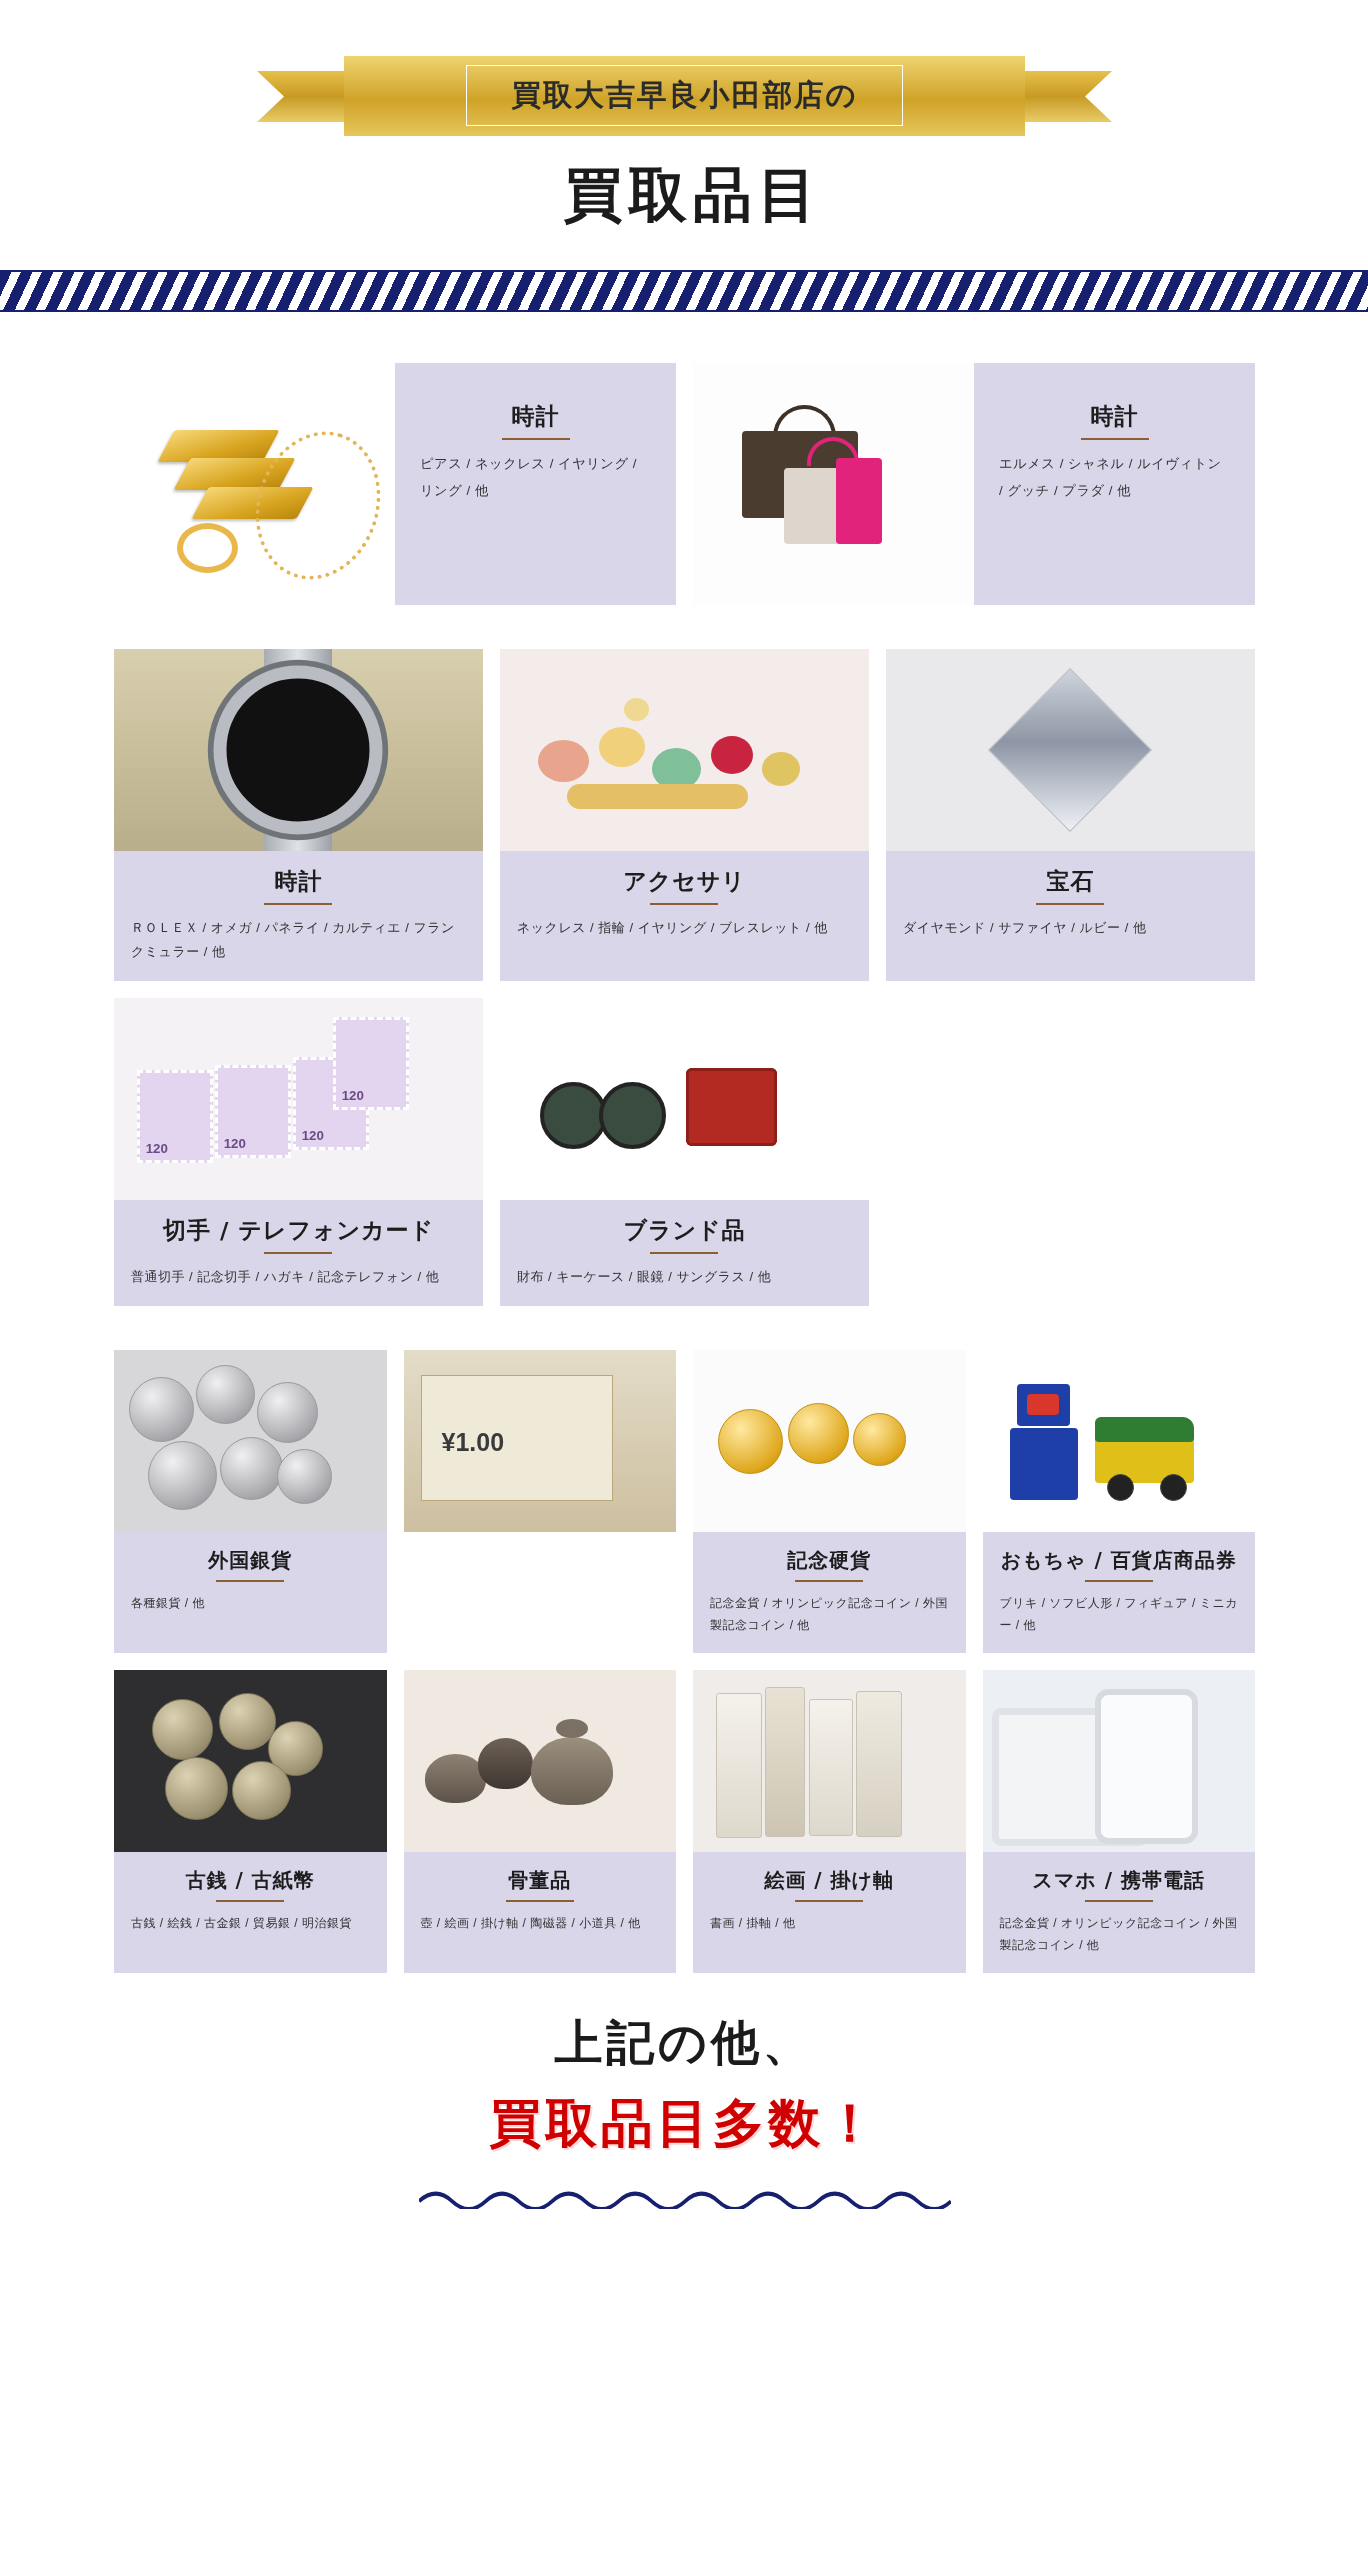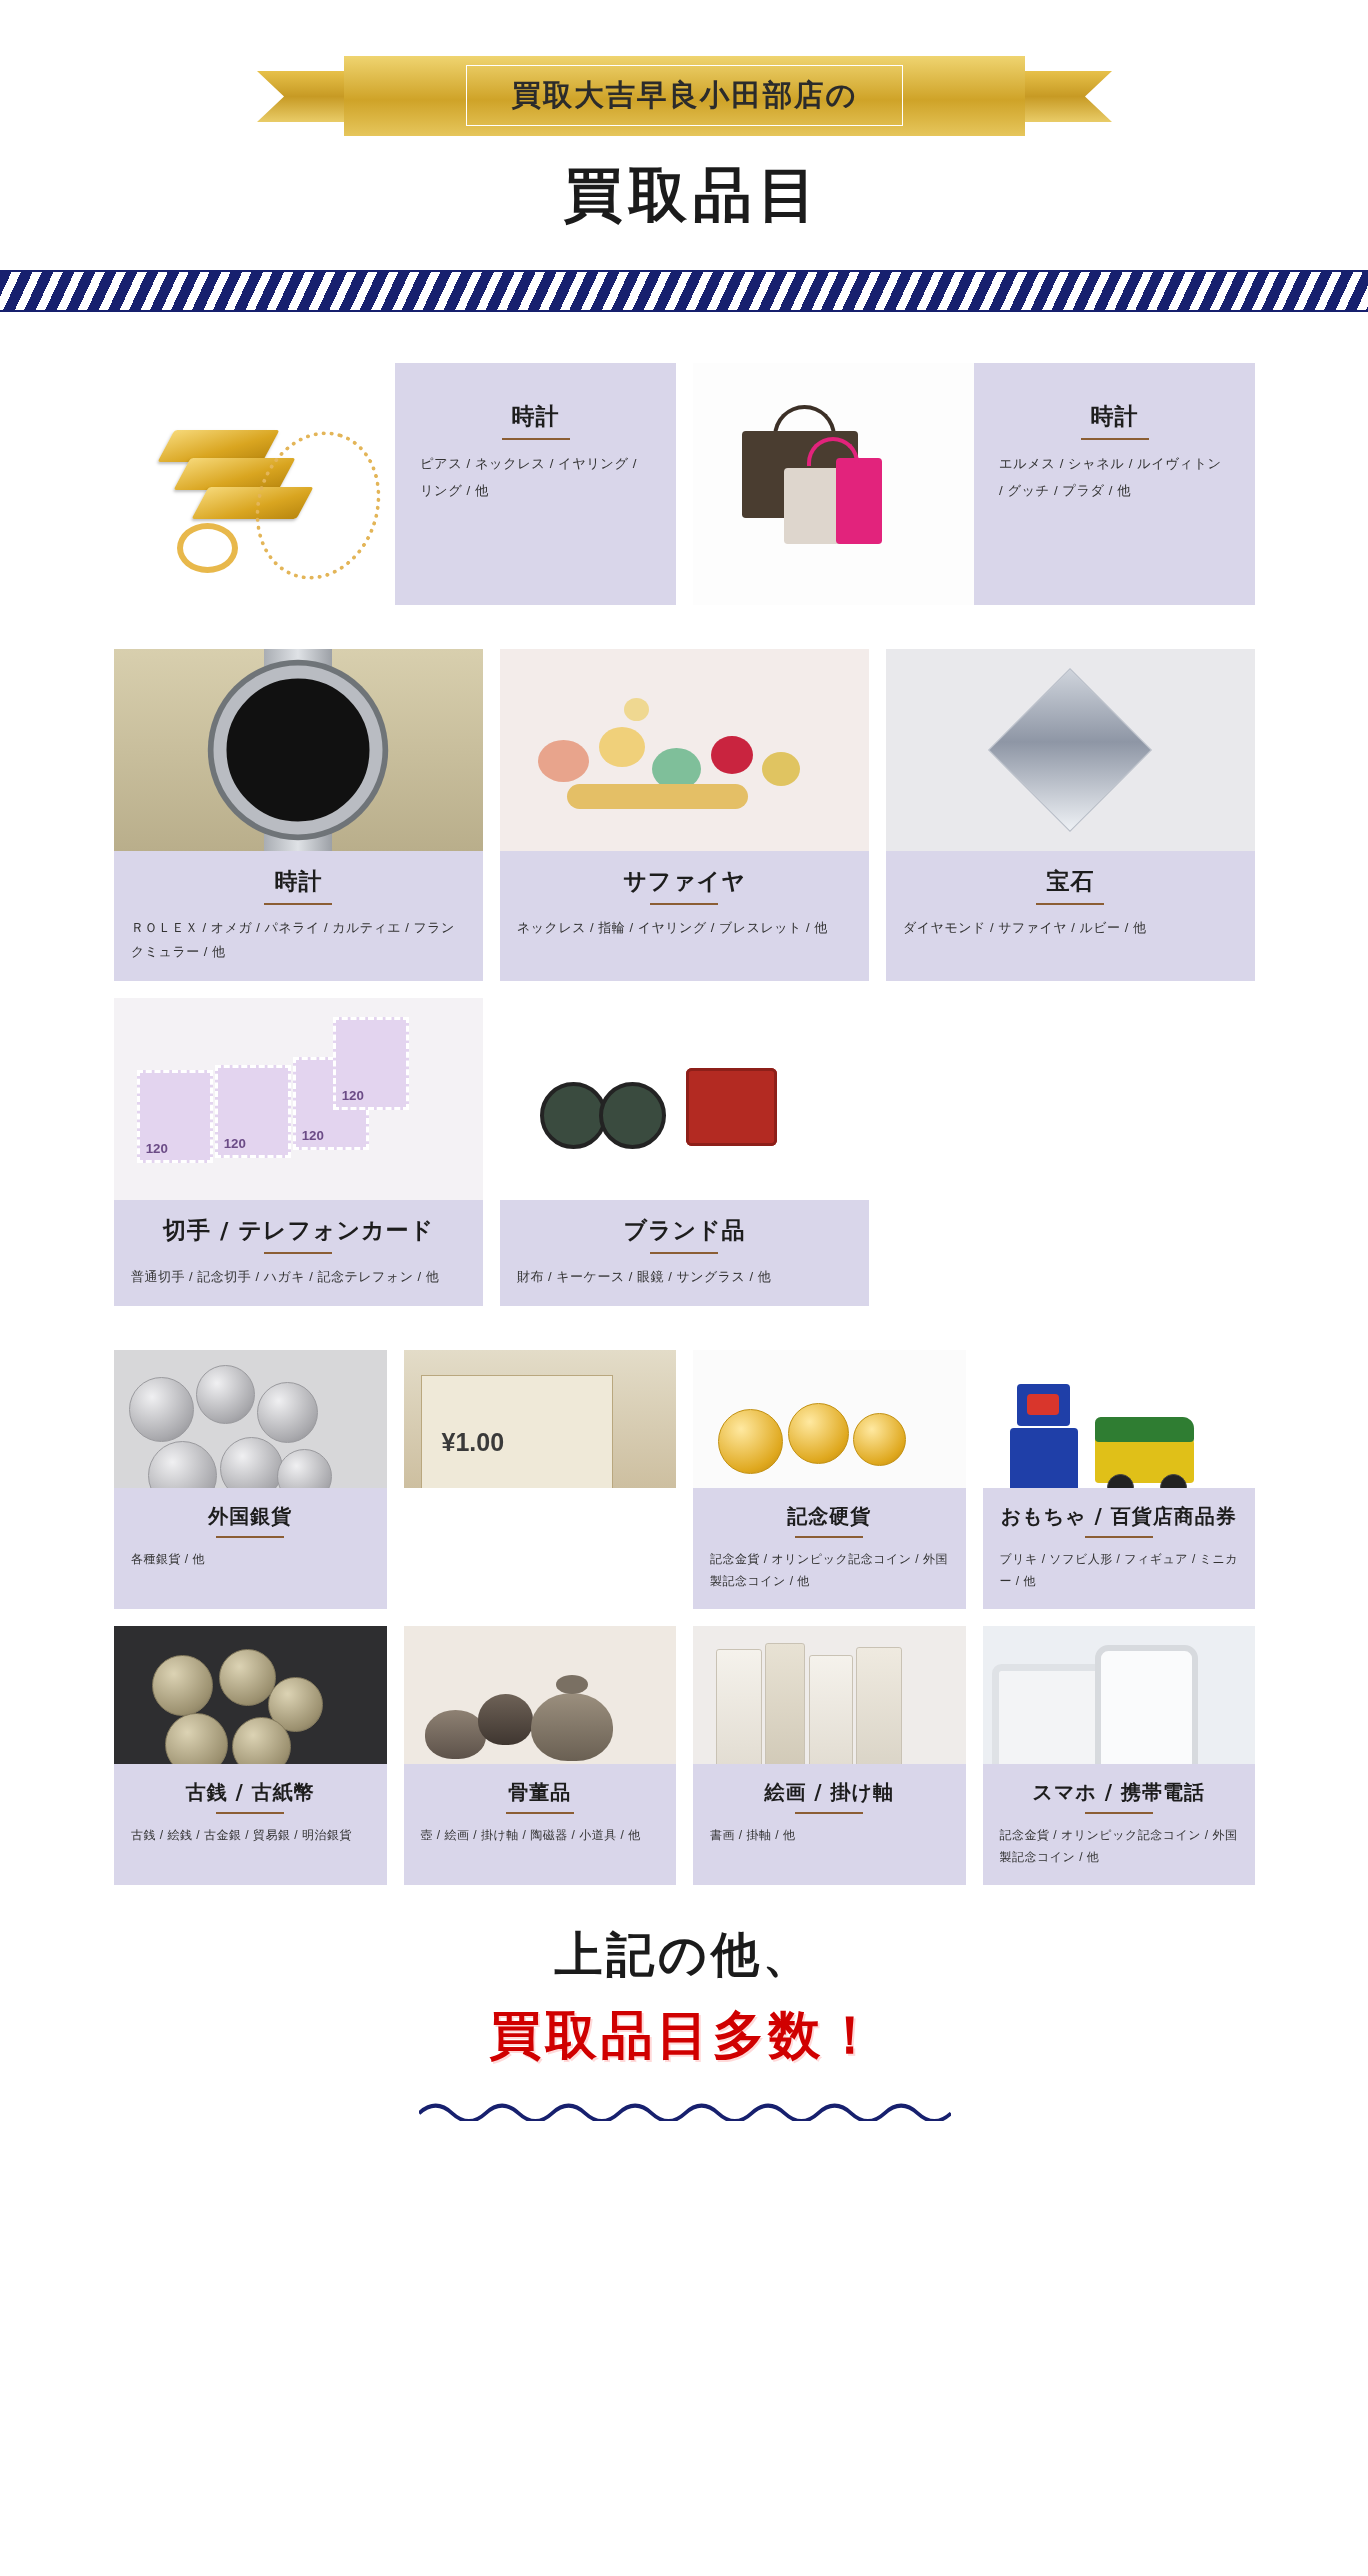--- a/index.html
+++ b/index.html
@@ -108,21 +108,21 @@
     height:242px;
     display:flex;align-items:center;justify-content:center;
   }
   .card.half .info{
     width:50%;
     background:#d9d6ea;
     padding:38px 25px 25px 25px;
     box-sizing:border-box;
   }
   .card.third .photo{height:202px;}
-  .card.quarter .photo{height:138px;}
+  .card.quarter .photo{height:182px;}
 
   .info{
     background:#d9d6ea;
     padding:15px 17px 17px 17px;
     box-sizing:border-box;
     flex:1;
   }
   .card-title{
     text-align:center;
     font-size:23px;
@@ -335,21 +335,21 @@
             <div class="gem" style="left:38px;top:91px;width:51px;height:42px;background:#e8a48c;"></div>
             <div class="gem" style="left:99px;top:78px;width:46px;height:40px;background:#f0d07a;"></div>
             <div class="gem" style="left:152px;top:99px;width:49px;height:42px;background:#7fbf9a;"></div>
             <div class="gem" style="left:211px;top:87px;width:42px;height:38px;background:#c9243f;"></div>
             <div class="gem" style="left:262px;top:103px;width:38px;height:34px;background:#e0c461;"></div>
             <div class="gem" style="left:67px;top:135px;width:181px;height:25px;border-radius:13.3px;background:#e4bf66;"></div>
             <div class="gem" style="left:124px;top:49px;width:25px;height:23px;background:#efd891;"></div>
           </div>
         </div>
         <div class="info">
-          <div class="card-title">サファイヤ</div>
+          <div class="card-title">アクセサリ</div>
           <div class="card-desc">ネックレス / 指輪 / イヤリング / ブレスレット / 他</div>
         </div>
       </div>
 
       <div class="card third">
         <div class="photo">
           <div class="ph ph-diamond">
             <div class="diamond"></div>
           </div>
         </div>

